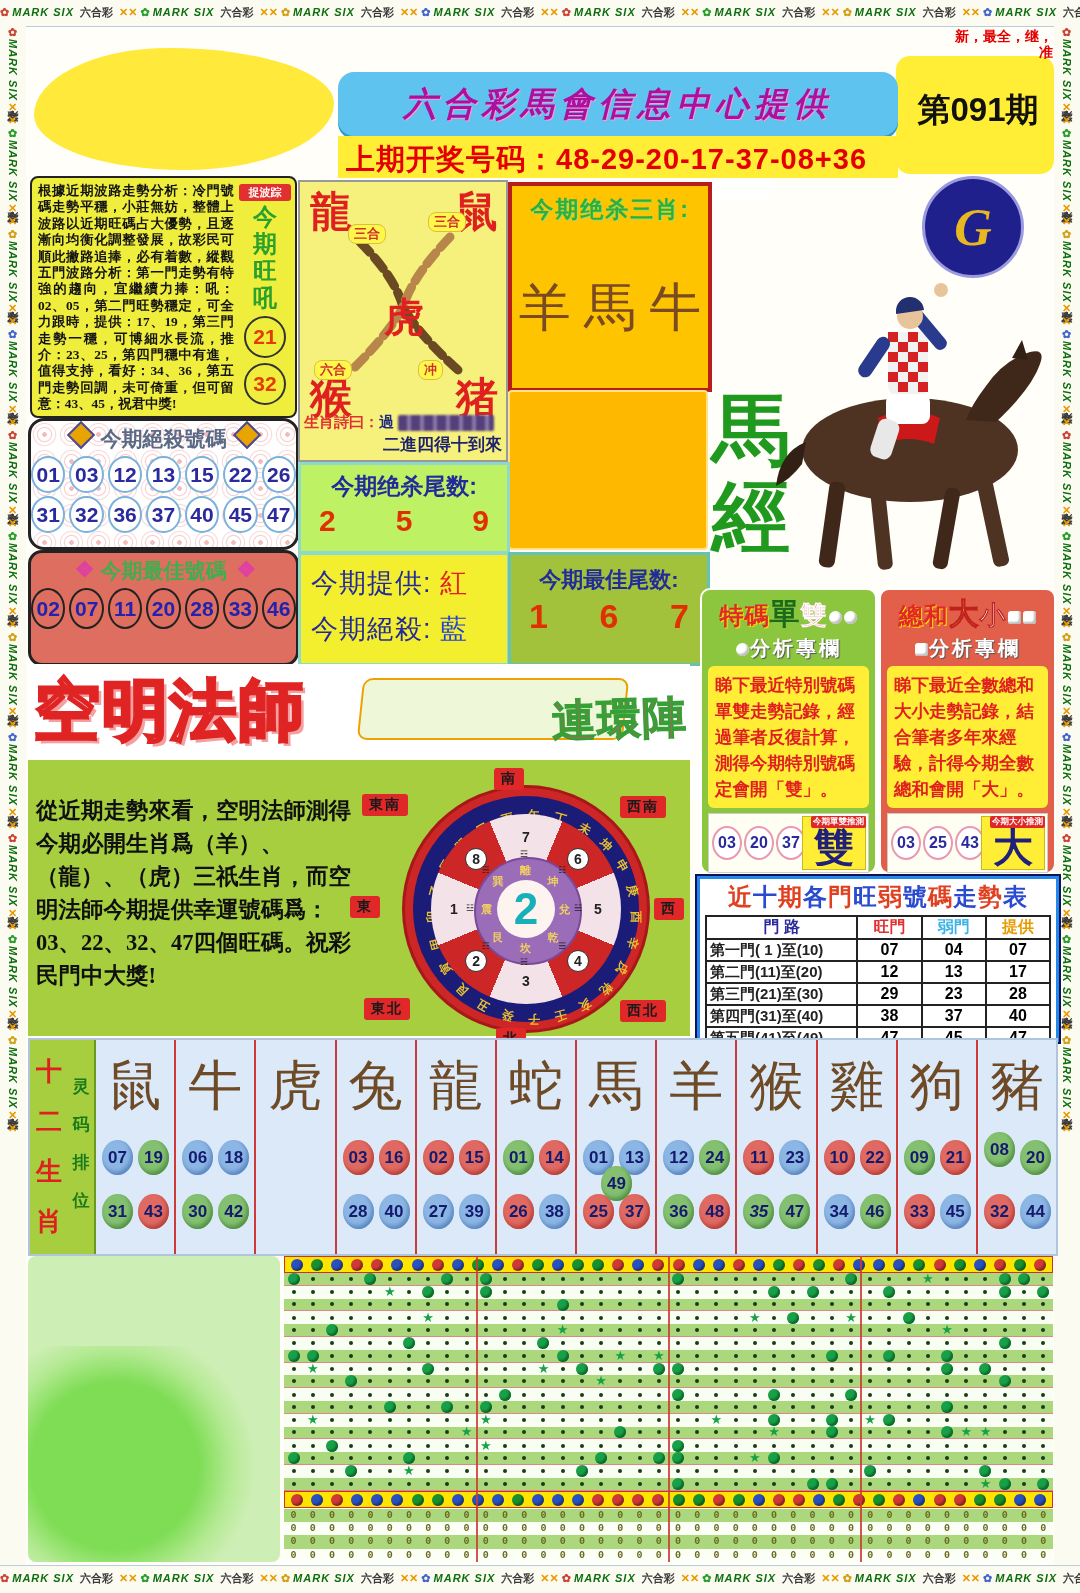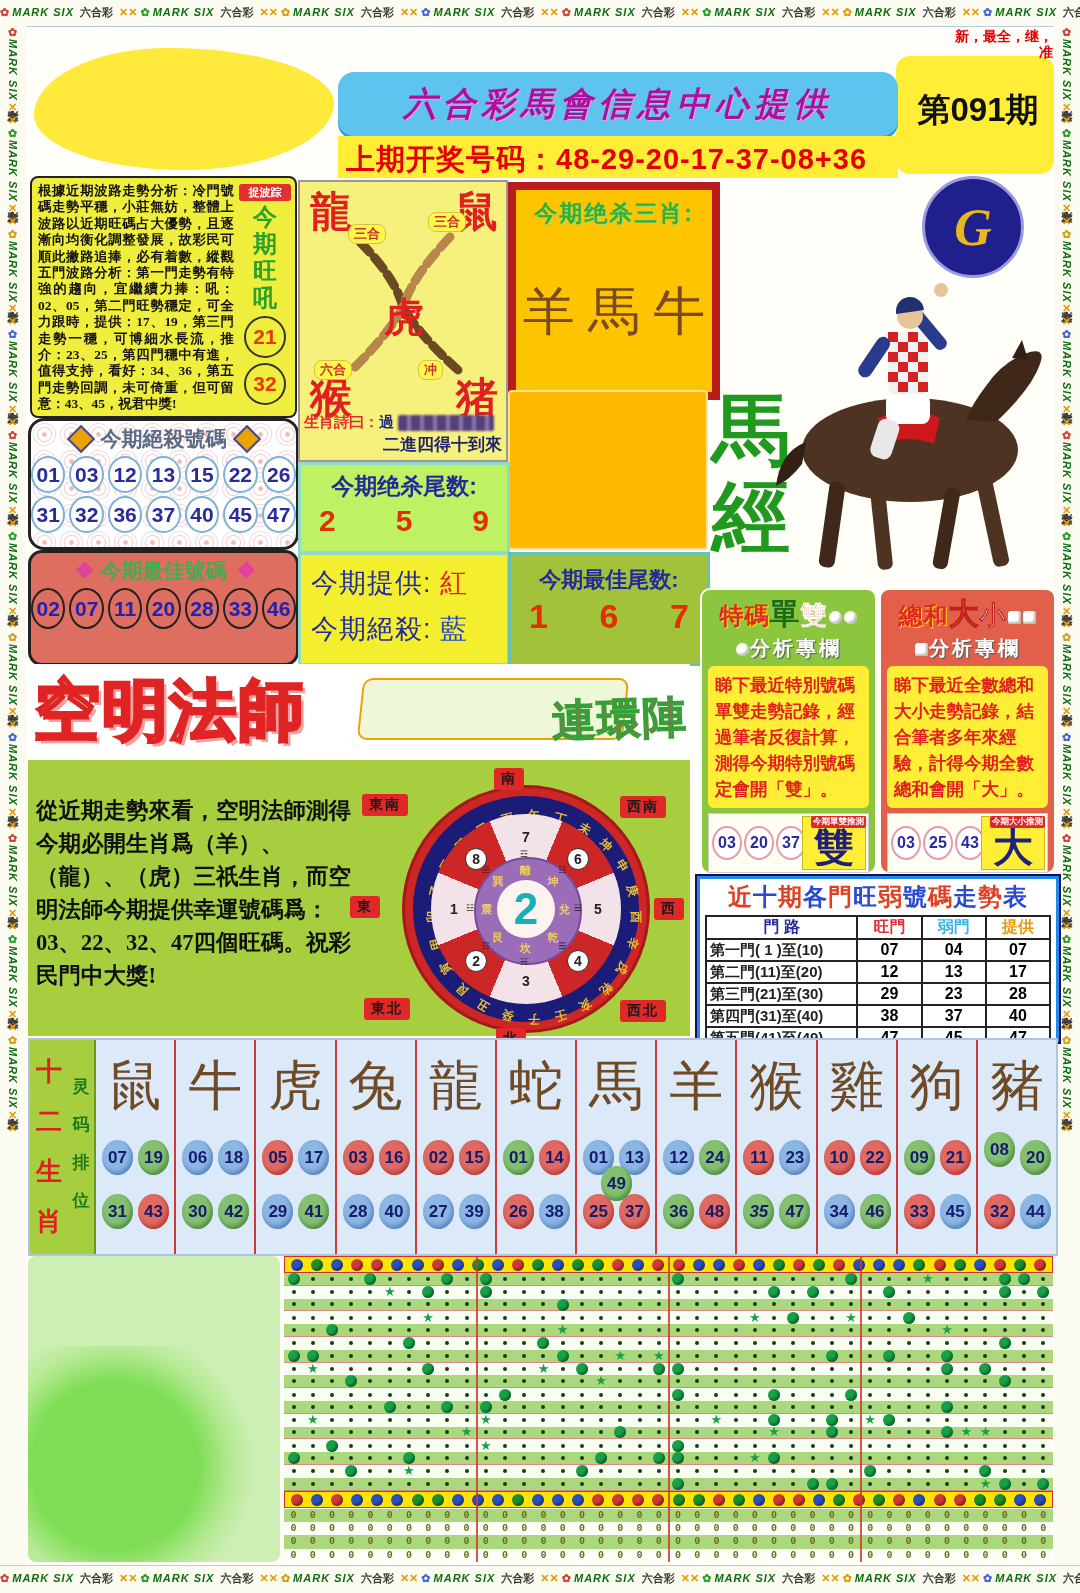--- a/index.html
+++ b/index.html
@@ -27,40 +27,40 @@
   #corner-note{left:905px;top:28px;width:148px;text-align:right;color:#e40000;font-size:14px;font-weight:bold;line-height:16px;}
   
   #analysis{left:30px;top:176px;width:263px;height:238px;background:#f0ee3d;border:2px solid #222;border-radius:8px;}
   #analysis-body{position:absolute;left:6px;top:5px;width:196px;height:228px;font-family:"Liberation Serif",serif;font-weight:bold;font-size:13.4px;line-height:16.4px;color:#141414;text-align:justify;}
   #analysis-side{position:absolute;right:2px;top:2px;width:56px;height:232px;}
   #analysis-tag{background:#e03030;color:#fff;font-size:11px;font-weight:bold;text-align:center;border-radius:3px;padding:1px 2px;margin:4px 2px 2px;}
   .sidechar{display:block;text-align:center;font-size:24px;font-weight:900;color:#2ba12b;line-height:27px;}
   .sidenum{display:flex;align-items:center;justify-content:center;width:38px;height:38px;border:2px solid #333;border-radius:50%;color:#e43c00;font-size:21px;font-weight:900;margin:5px auto 0;}
   
   #killnums{left:28px;top:418px;width:265px;height:126px;background:#fff;border:3px solid #222;border-radius:16px;background-image:radial-gradient(circle,rgba(236,130,130,.55) 2px,transparent 2.6px),radial-gradient(circle,transparent 6px,rgba(236,130,130,.4) 7px,transparent 8.2px),radial-gradient(circle,transparent 10px,rgba(236,130,130,.3) 11px,transparent 12.2px);background-size:27px 27px;overflow:hidden;}
-  .box-title{display:flex;align-items:center;justify-content:center;gap:10px;font-size:21px;font-weight:900;color:#5a6a86;margin-top:4px;}
+  .box-title{display:flex;justify-content:center;gap:10px;font-size:21px;font-weight:900;color:#5a6a86;margin-top:4px;}
   .diamond{width:16px;height:16px;background:#e8a400;border:2px solid #4a4aa0;transform:rotate(45deg);}
   .ballrow{display:flex;justify-content:center;gap:4px;margin-top:3px;}
   .oball{display:flex;align-items:center;justify-content:center;width:31px;height:33px;border:2px solid #7ab2dc;border-radius:50%;background:#fff;color:#2a2a9c;font-size:21px;font-weight:900;}
   
   #bestnums{left:28px;top:550px;width:265px;height:110px;background:#dd6e60;border:3px solid #222;border-radius:14px;overflow:hidden;}
   #bestnums .box-title{color:#3fae4e;}
   .pdiamond{color:#e040a0;font-size:22px;letter-spacing:-4px;}
   #bestnums .oball{border-color:#222;background:transparent;color:#2222b0;width:33px;height:37px;}
   
   #zchart{left:298px;top:180px;width:206px;height:278px;background:#f6f07d;border:2px solid #999;}
   .zcorner{position:absolute;font-size:42px;font-weight:900;color:#e02020;font-family:"Liberation Serif",serif;}
   .zlabel{position:absolute;background:#fff84a;color:#d03030;font-size:13px;font-weight:bold;border-radius:8px;padding:0 5px;border:1px solid #d8c040;}
   #zcenter{position:absolute;left:84px;top:108px;font-size:40px;font-weight:900;color:#e02020;font-family:"Liberation Serif",serif;}
   #poem{position:absolute;left:4px;bottom:4px;width:198px;font-size:15px;font-weight:900;color:#202a80;}
   #poem .plabel{color:#e03030;}
   #poem .smudge{display:inline-block;width:96px;height:16px;background:repeating-linear-gradient(90deg,#53407a 0 9px,#8a76a8 9px 13px);filter:blur(1.3px);vertical-align:middle;border-radius:2px;}
   #poem .pline2{display:block;text-align:right;font-size:17px;margin-top:1px;color:#20246e;}
   
-  #killthree{left:508px;top:182px;width:196px;height:202px;background:#ffc400;border:8px solid #b91c1c;}
+  #killthree{left:508px;top:182px;width:196px;height:202px;background:#ffc400;border:4px solid #b91c1c;}
   #killthree .kt-title{text-align:center;font-size:23px;font-weight:900;color:#2fae3e;margin-top:8px;letter-spacing:2px;text-shadow:1px 1px 0 #9adf6a;}
   #killthree .kt-animals{display:flex;justify-content:space-around;align-items:flex-end;margin-top:48px;}
   .kt-animal{font-size:52px;font-family:"Liberation Serif",serif;color:#7a4a22;}
   #emptybox{left:508px;top:390px;width:196px;height:156px;background:#ffb800;border:2px solid #ffe28a;border-radius:4px;}
   
   #killtails{left:298px;top:462px;width:206px;height:86px;background:#bef264;border:3px solid #8fd8cc;}
   #killtails .kt-t{text-align:center;font-size:23px;font-weight:900;color:#232a9a;margin-top:6px;}
   .tailsrow{display:flex;justify-content:space-between;padding:2px 18px 0;}
   .tailnum{font-size:30px;font-weight:900;color:#e03000;}
   #provide{left:298px;top:552px;width:206px;height:108px;background:#f4ef2e;border:3px solid #8fd8cc;}
@@ -581,26 +581,20 @@
         <div class="zanimal">牛</div>
         <div class="znums">
           <span class="zball zb-blue" style="left: 6px; top: 8px;">06</span>
           <span class="zball zb-blue" style="left: 42px; top: 8px;">18</span>
           <span class="zball zb-green" style="left: 6px; top: 62px;">30</span>
           <span class="zball zb-green" style="left: 42px; top: 62px;">42</span>
         </div>
       </div>
       <div class="zcol">
         <div class="zanimal">虎</div>
-        <div class="znums">
-          <span class="zball zb-red" style="left: 6px; top: 8px;">05</span>
-          <span class="zball zb-blue" style="left: 42px; top: 8px;">17</span>
-          <span class="zball zb-blue" style="left: 6px; top: 62px;">29</span>
-          <span class="zball zb-green" style="left: 42px; top: 62px;">41</span>
-        </div>
       </div>
       <div class="zcol">
         <div class="zanimal">兔</div>
         <div class="znums">
           <span class="zball zb-red" style="left: 6px; top: 8px;">03</span>
           <span class="zball zb-red" style="left: 42px; top: 8px;">16</span>
           <span class="zball zb-blue" style="left: 6px; top: 62px;">28</span>
           <span class="zball zb-blue" style="left: 42px; top: 62px;">40</span>
         </div>
       </div>

